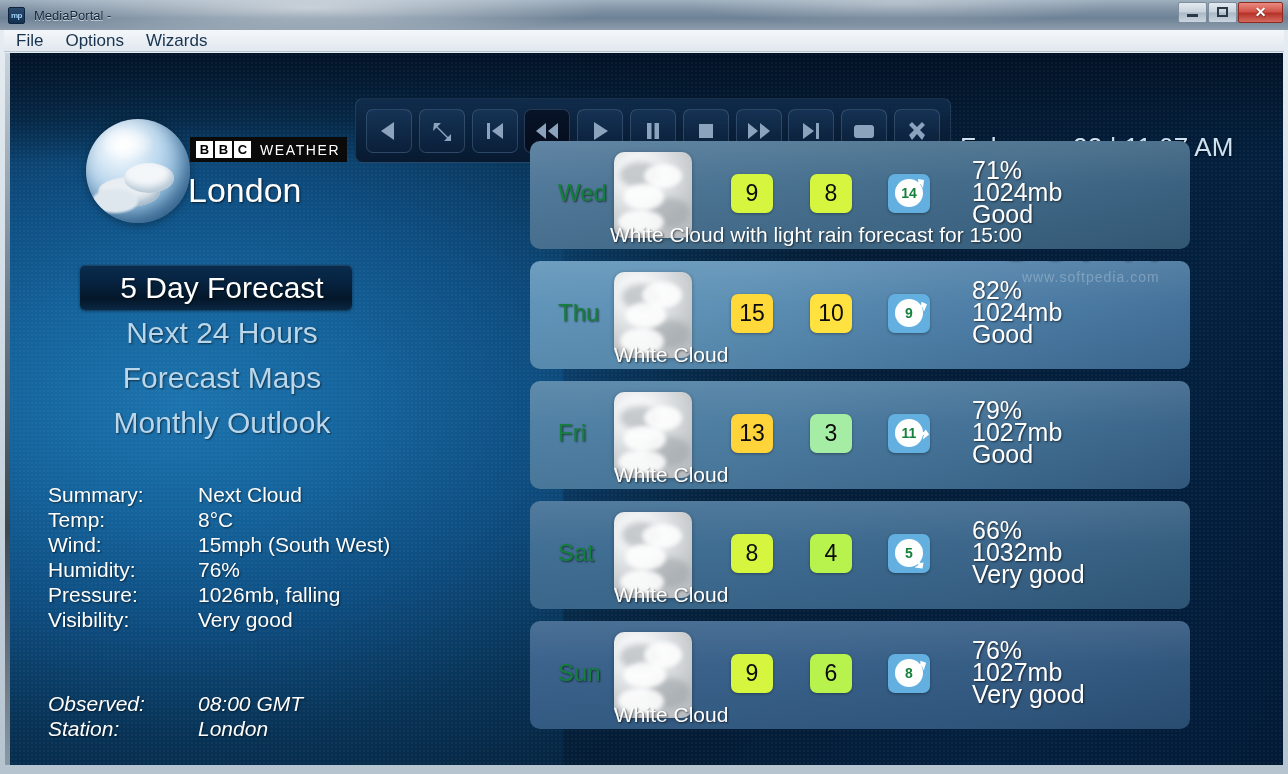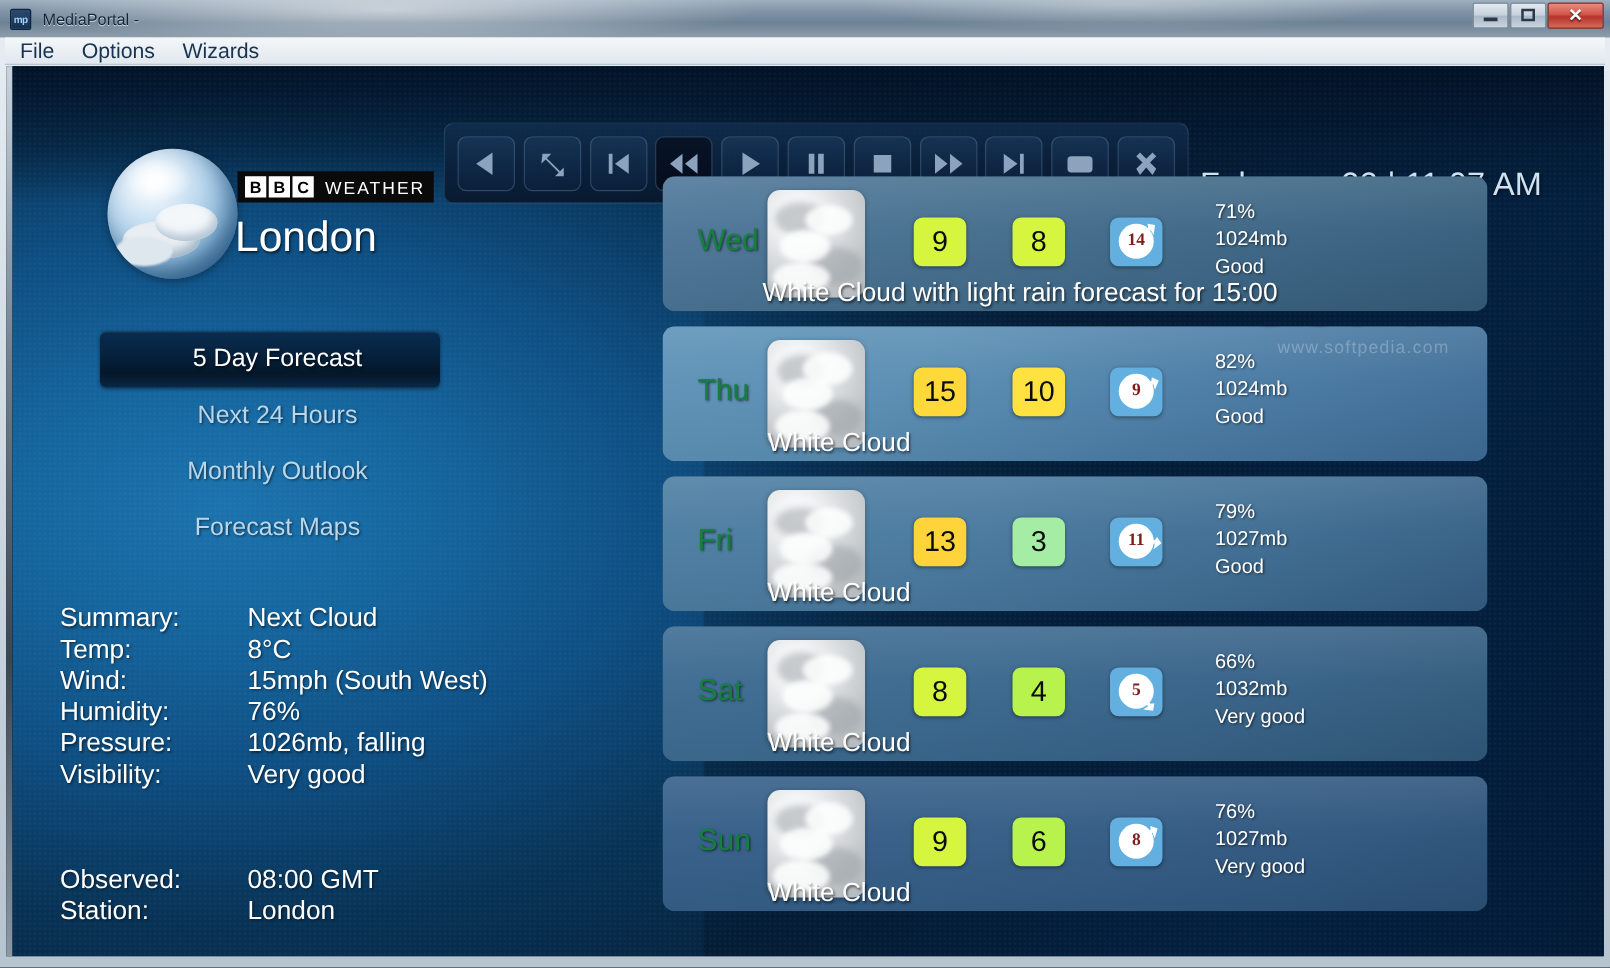--- a/index.html
+++ b/index.html
@@ -167,41 +167,41 @@
   .datetime {
     position: absolute; left: 950px; top: 79px;
     font-size: 26px; color: #cfe2f2; letter-spacing: 0.2px;
     text-shadow: 1px 1px 2px rgba(0,0,0,0.6);
   }
 
   
   .nav { position: absolute; left: 70px; top: 212px; width: 272px; }
   .nav-item {
     height: 45px; display: flex; align-items: center; justify-content: center;
-    font-size: 20px; color: #b9d6ea;
+    font-size: 30px; color: #b9d6ea;
     text-shadow: 1px 1px 2px rgba(0,0,0,0.55);
     padding-left: 12px;
   }
   .nav-item.selected {
     background: linear-gradient(180deg, #0a2c4e 0%, #06223f 40%, #041729 75%, #0a2844 100%);
     border-radius: 5px;
     color: #ffffff;
     box-shadow: 0 1px 3px rgba(0,0,0,0.5), inset 0 1px 0 rgba(120,170,215,0.18);
   }
 
   
   .conditions { position: absolute; left: 38px; top: 430px; }
   .cond-row { display: flex; height: 25px; align-items: flex-start; }
   .cond-label, .cond-value {
     font-size: 21px; color: #ffffff;
     text-shadow: 1px 1px 2px rgba(0,0,0,0.55);
   }
   .cond-label { width: 150px; }
 
-  .observed { position: absolute; left: 38px; top: 639px; }
+  .observed { position: absolute; left: 38px; top: 639px; font-style: italic; }
 
   
   .forecast { position: absolute; left: 520px; top: 88px; width: 660px; }
   .fc-row {
     position: relative;
     height: 108px; margin-bottom: 12px;
     border-radius: 10px;
     overflow: hidden;
   }
   .fc-row .fc-bg { position: absolute; inset: 0; }
@@ -255,27 +255,27 @@
     position: absolute; left: 358px; top: 33px;
     width: 42px; height: 39px; border-radius: 7px;
     background: #63b0e0;
     box-shadow: 0 1px 3px rgba(0,0,0,0.35);
   }
   .wind-dial {
     position: absolute; left: 7px; top: 5px;
     width: 28px; height: 28px; border-radius: 50%;
     background: #ffffff;
     display: flex; align-items: center; justify-content: center;
-    font-size: 14px; color: #7f1d1d; font-weight: bold; font-family: Liberation Serif, serif;
+    font-size: 14px; color: #15803d; font-weight: bold;
   }
   .wind-arrow { position: absolute; fill: #ffffff; }
 
   .fc-stats {
     position: absolute; left: 442px; top: 18px;
-    font-size: 16px; color: #ffffff; line-height: 22px;
+    font-size: 25px; color: #ffffff; line-height: 22px;
     text-shadow: 1px 1px 2px rgba(0,0,0,0.6);
   }
 
   
   .wm1 {
     position: absolute; left: 470px; top: -44px;
     font-size: 48px; font-weight: bold; letter-spacing: 5px;
     color: rgba(255,255,255,0.22);
     text-shadow: 0 1px 2px rgba(0,0,0,0.25);
     pointer-events: none; z-index: 30;
@@ -408,22 +408,22 @@
           <polygon class="cicon" points="4,6 7,3 12,8 17,3 20,6 15,11 20,16 17,21 12,15 7,21 4,16 9,11"></polygon>
         </svg>
       </div>
     </div>
 
     <div class="datetime">February 22 | 11:07 AM</div>
 
     <div class="nav">
       <div class="nav-item selected">5 Day Forecast</div>
       <div class="nav-item">Next 24 Hours</div>
+      <div class="nav-item">Forecast Maps</div>
       <div class="nav-item">Monthly Outlook</div>
-      <div class="nav-item">Forecast Maps</div>
     </div>
 
     <div class="conditions">
       <div class="cond-row">
         <div class="cond-label">Summary:</div>
         <div class="cond-value">Next Cloud</div>
       </div>
       <div class="cond-row">
         <div class="cond-label">Temp:</div>
         <div class="cond-value">8°C</div>

